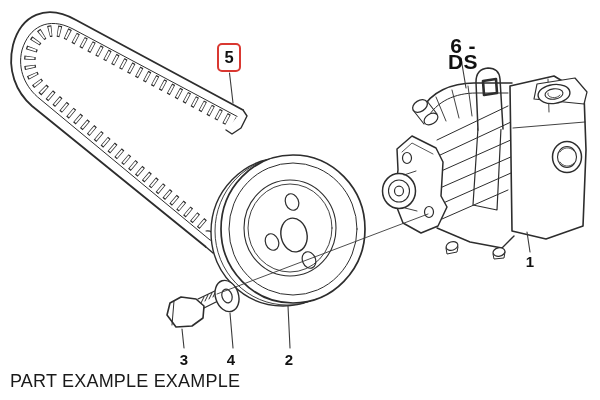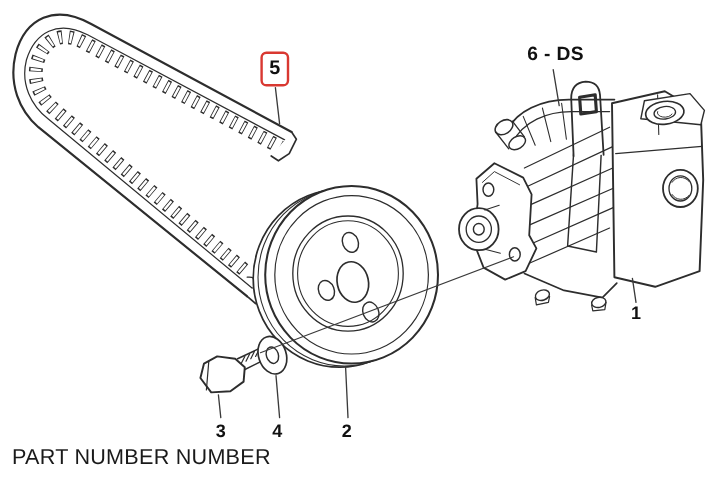--- a/index.html
+++ b/index.html
@@ -6,21 +6,21 @@
   body{width:600px;height:400px;background:#ffffff;overflow:hidden;
        font-family:"Liberation Sans", sans-serif;}
   .stage{position:relative;width:600px;height:400px;background:#ffffff;}
   .stage svg{position:absolute;left:0;top:0;}
   .plabel{position:absolute;font-weight:bold;color:#111;font-size:15px;
           line-height:16px;text-align:center;width:16px;cursor:pointer;}
   .plabel.l1{left:522px;top:254px;}
   .plabel.l2{left:281px;top:352px;}
   .plabel.l3{left:176px;top:352px;}
   .plabel.l4{left:223px;top:352px;}
-  .plabel.l6{left:437px;top:38px;width:52px;font-size:16px;letter-spacing:.3px;}
+  .plabel.l6{left:437px;top:38px;width:52px;font-size:21px;letter-spacing:.3px;}
   .plabel.l5box{left:217px;top:43px;width:24px;height:29px;
           border:2.5px solid #d93831;border-radius:5px;background:#fff;
           box-sizing:border-box;font-size:16.5px;line-height:24px;}
   .caption{position:absolute;left:10px;top:371px;font-size:18px;
            color:#1a1a1a;letter-spacing:.2px;}
 </style>
 </head>
 <body>
 
 <div class="stage">
@@ -125,14 +125,14 @@
     </g>
   </svg>
 
   <div class="plabel l1">1</div>
   <div class="plabel l2">2</div>
   <div class="plabel l3">3</div>
   <div class="plabel l4">4</div>
   <div class="plabel l5box">5</div>
   <div class="plabel l6">6 - DS</div>
 
-  <div class="caption">PART NUMBER NUMBER</div>
+  <div class="caption">PART EXAMPLE EXAMPLE</div>
 </div>
 
 </body></html>

